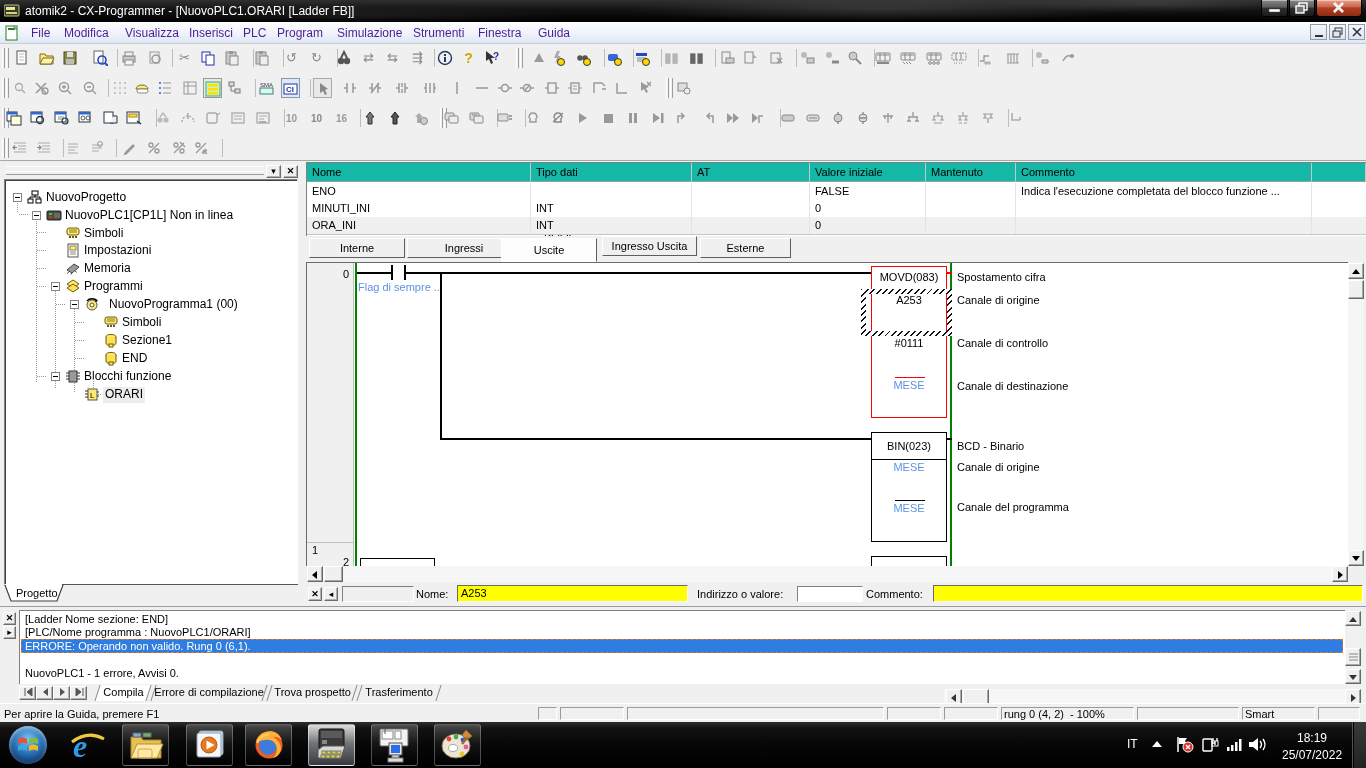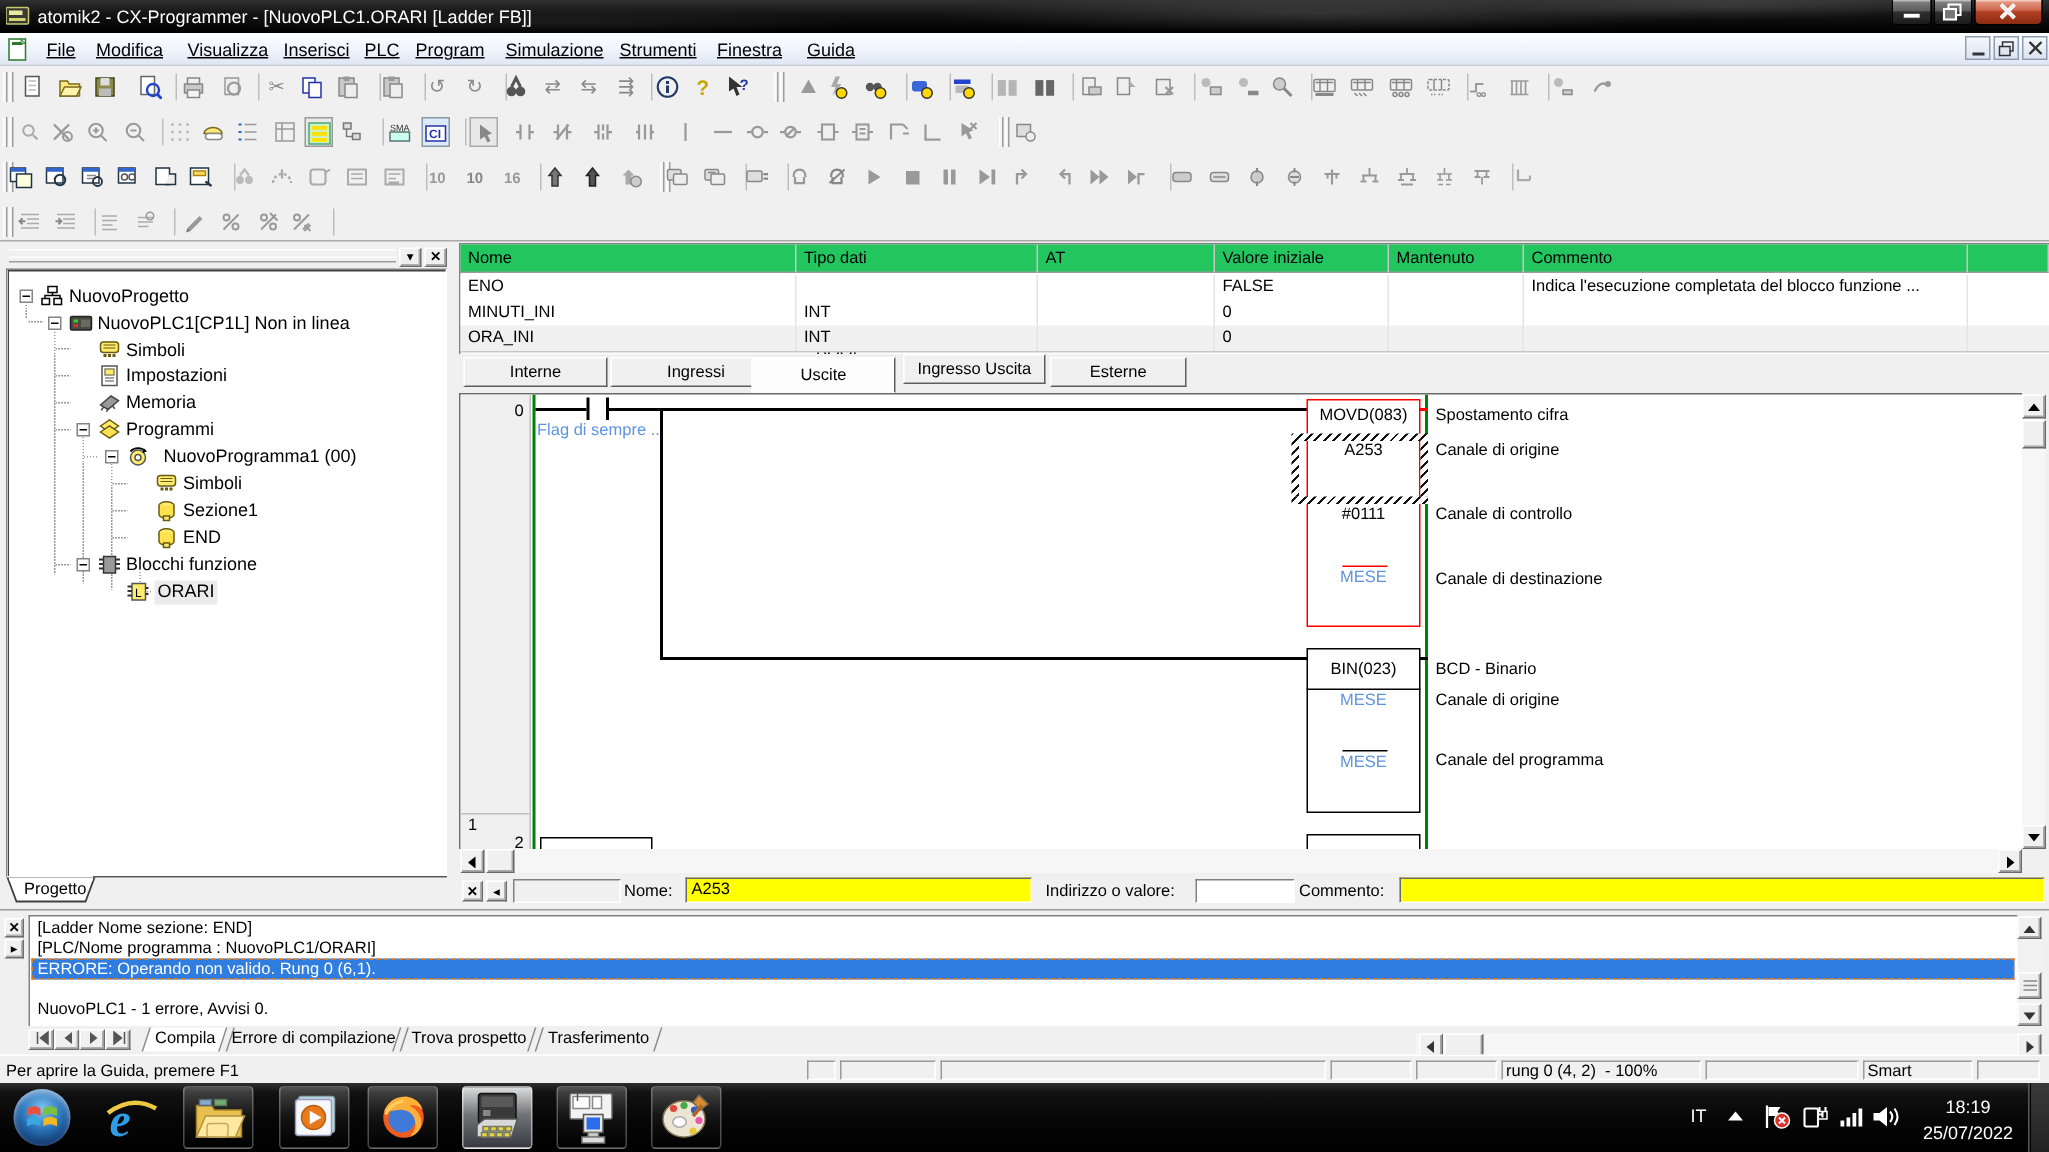--- a/index.html
+++ b/index.html
@@ -10,21 +10,21 @@
 #titlebar{left:0;top:0;width:1366px;height:22px;background:linear-gradient(180deg,#303030 0%,#121212 45%,#000 100%);}
 #titlebar .streak{position:absolute;background:radial-gradient(ellipse at center,rgba(150,150,150,.4),rgba(0,0,0,0) 70%);}
 #title-ico{left:4px;top:3px;width:17px;height:16px;}
 #title-txt{left:25px;top:4px;color:#fff;font-size:12px;white-space:nowrap;}
 .capbtn{position:absolute;top:0;height:17px;border:1px solid #000;border-top:none;box-shadow:inset 0 1px 0 rgba(255,255,255,.45);color:#fff;text-align:center;}
 #btn-min{left:1261px;width:27px;background:linear-gradient(180deg,#868686 0%,#5c5c5c 45%,#2f2f2f 50%,#1b1b1b 100%);border-radius:0 0 3px 3px;}
 #btn-max{left:1289px;width:26px;background:linear-gradient(180deg,#868686 0%,#5c5c5c 45%,#2f2f2f 50%,#1b1b1b 100%);border-radius:0 0 3px 3px;}
 #btn-close{left:1316px;width:46px;background:linear-gradient(180deg,#e8a08c 0%,#cf6950 40%,#b03e22 50%,#8c2c12 100%);border-radius:0 0 4px 4px;}
 
 #menubar{left:0;top:22px;width:1366px;height:22px;background:linear-gradient(180deg,#fdfeff 0%,#f0f4fb 50%,#dfe7f5 100%);border-bottom:1px solid #c8ccd4;}
-.menuitem{position:absolute;top:4px;font-size:12px;color:#000000;text-decoration:underline;}
+.menuitem{position:absolute;top:4px;font-size:12px;color:#4c1d95;}
 .mdibtn{position:absolute;top:2px;width:17px;height:16px;background:linear-gradient(180deg,#f4f8fc,#dbe4f0);border:1px solid #8e9cb2;color:#333;font-size:10px;line-height:14px;text-align:center;}
 
 #toolbars{left:0;top:44px;width:1366px;height:117px;background:#f0f0f0;border-bottom:1px solid #a8a8a8;}
 .tbrow{position:absolute;left:0;width:1366px;height:29px;}
 .grip{position:absolute;top:4px;width:3px;height:20px;border-left:1px solid #fff;border-right:1px solid #9d9d9d;}
 .tsep{position:absolute;top:5px;width:1px;height:18px;background:#bdbdbd;}
 .ico{position:absolute;top:4px;width:19px;height:20px;font-size:13px;line-height:20px;text-align:center;color:#8a8a8a;}
 .ico svg{position:absolute;left:1px;top:2px;}
 
 .sunken{border-top:1px solid #808080;border-left:1px solid #808080;border-bottom:1px solid #fff;border-right:1px solid #fff;}
@@ -34,21 +34,21 @@
 #lpanel .hdr{position:absolute;left:4px;top:4px;width:258px;height:9px;border-top:1px solid #fff;border-bottom:1px solid #9d9d9d;}
 #lpanel .hdr2{position:absolute;left:4px;top:9px;width:258px;height:9px;border-top:1px solid #fff;border-bottom:1px solid #9d9d9d;}
 #treebox{position:absolute;left:2px;top:17px;width:294px;height:406px;background:#fff;border:1px solid #828282;border-bottom-color:#fff;border-right-color:#fff;box-shadow:inset 1px 1px 0 #404040;}
 .trow{position:absolute;height:16px;font-size:12px;color:#000;white-space:nowrap;}
 .texp{position:absolute;width:9px;height:9px;background:#fff;border:1px solid #848484;z-index:3;}
 .texp:before{content:"";position:absolute;left:1px;top:3px;width:5px;height:1px;background:#000;}
 .ticon{position:absolute;width:16px;height:15px;z-index:3;}
 #prog-tab{position:absolute;left:2px;top:423px;width:80px;height:19px;font-size:11px;}
 
 #vartable{left:306px;top:162px;width:1060px;height:74px;background:#fff;border-top:1px solid #808080;border-left:1px solid #808080;}
-.vhead{position:absolute;top:0;height:19px;background:#22c55e;border-right:1px solid #c6c6c6;border-bottom:1px solid #9c9c9c;font-size:11px;color:#000;padding:3px 0 0 5px;}
+.vhead{position:absolute;top:0;height:19px;background:#14b8a6;border-right:1px solid #c6c6c6;border-bottom:1px solid #9c9c9c;font-size:11px;color:#000;padding:3px 0 0 5px;}
 .vcell{position:absolute;height:17px;font-size:11px;color:#000;padding:2px 0 0 5px;white-space:nowrap;overflow:hidden;}
 .vline{position:absolute;width:1px;background:#e4e4e4;}
 
 #sheettabs{left:306px;top:236px;width:1060px;height:26px;background:#f0f0f0;}
 .stab{position:absolute;background:#f0f0f0;border:1px solid;border-color:#fff #5e5e5e #5e5e5e #fff;font-size:11px;text-align:center;color:#000;}
 
 #ladder{left:306px;top:262px;width:1042px;height:304px;background:#fff;border-top:1px solid #6a6a6a;border-left:1px solid #6a6a6a;overflow:hidden;}
 #lmargin{position:absolute;left:0;top:0;width:47px;height:304px;background:#f0f0f0;border-right:1px solid #c0c0c0;}
 .rail{position:absolute;width:2px;background:#008200;}
 .wire{position:absolute;background:#000;}

